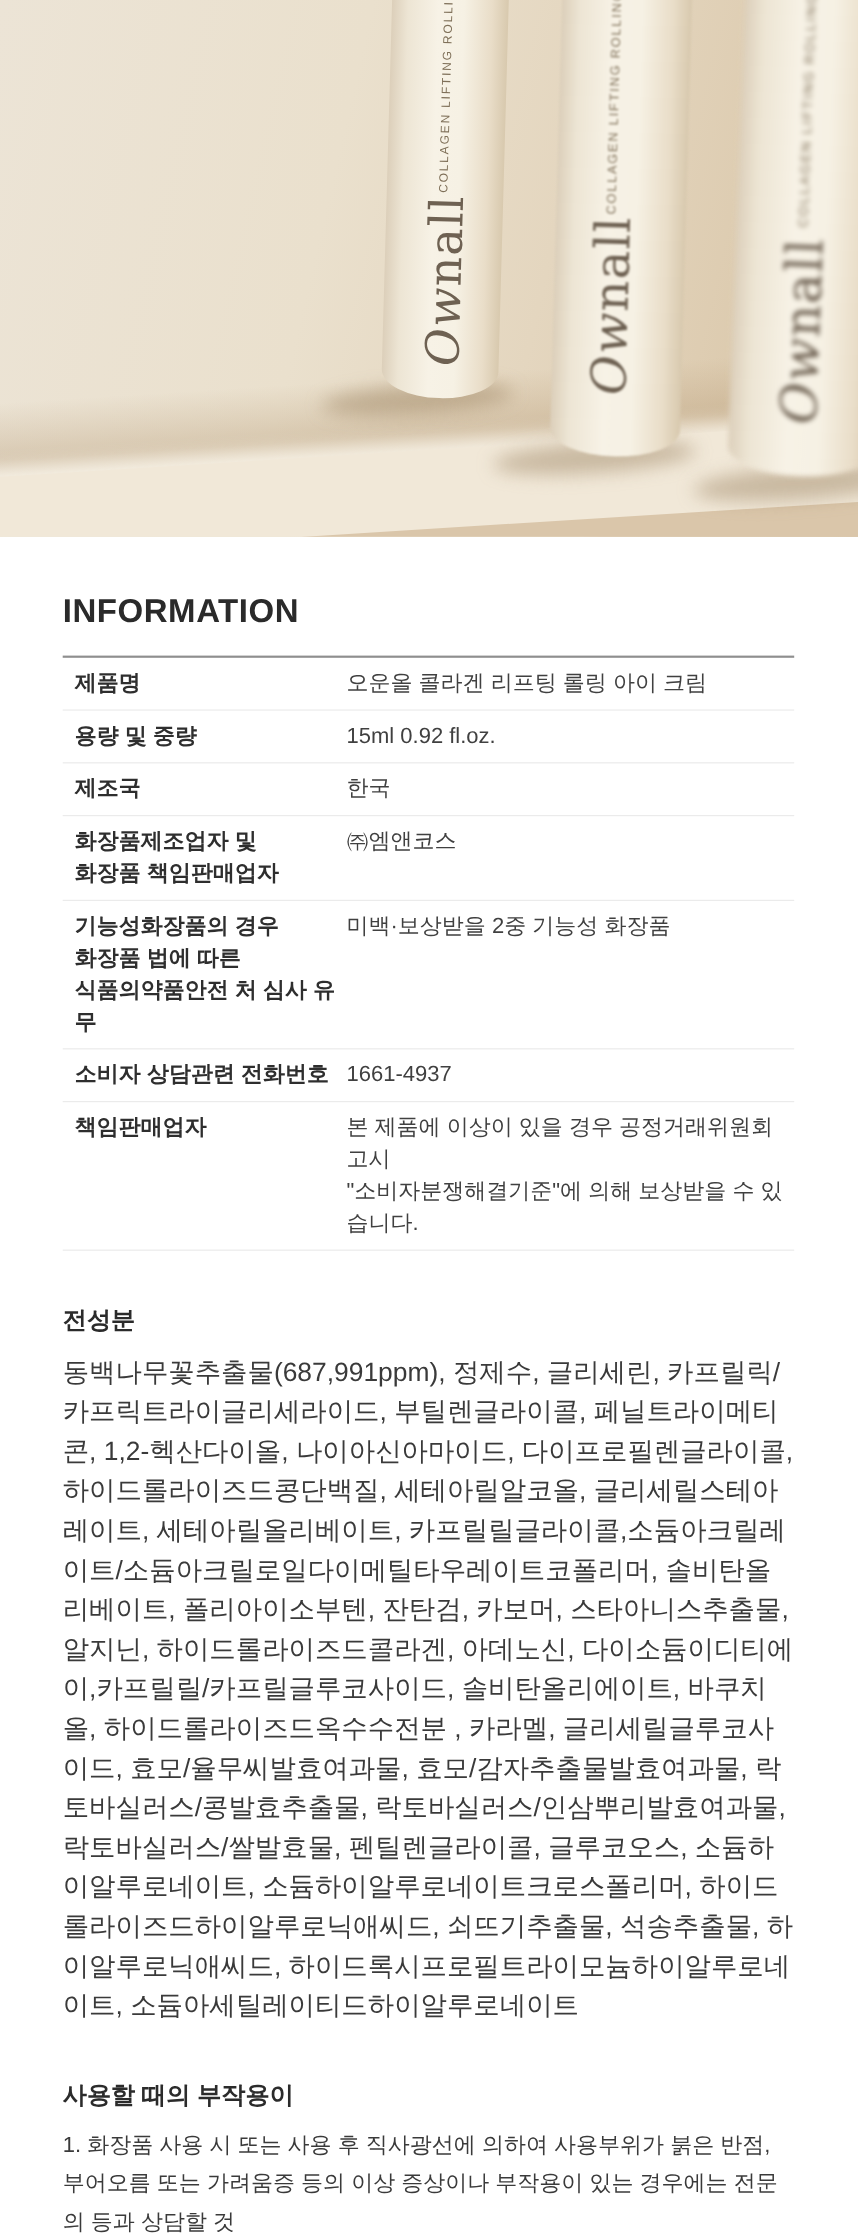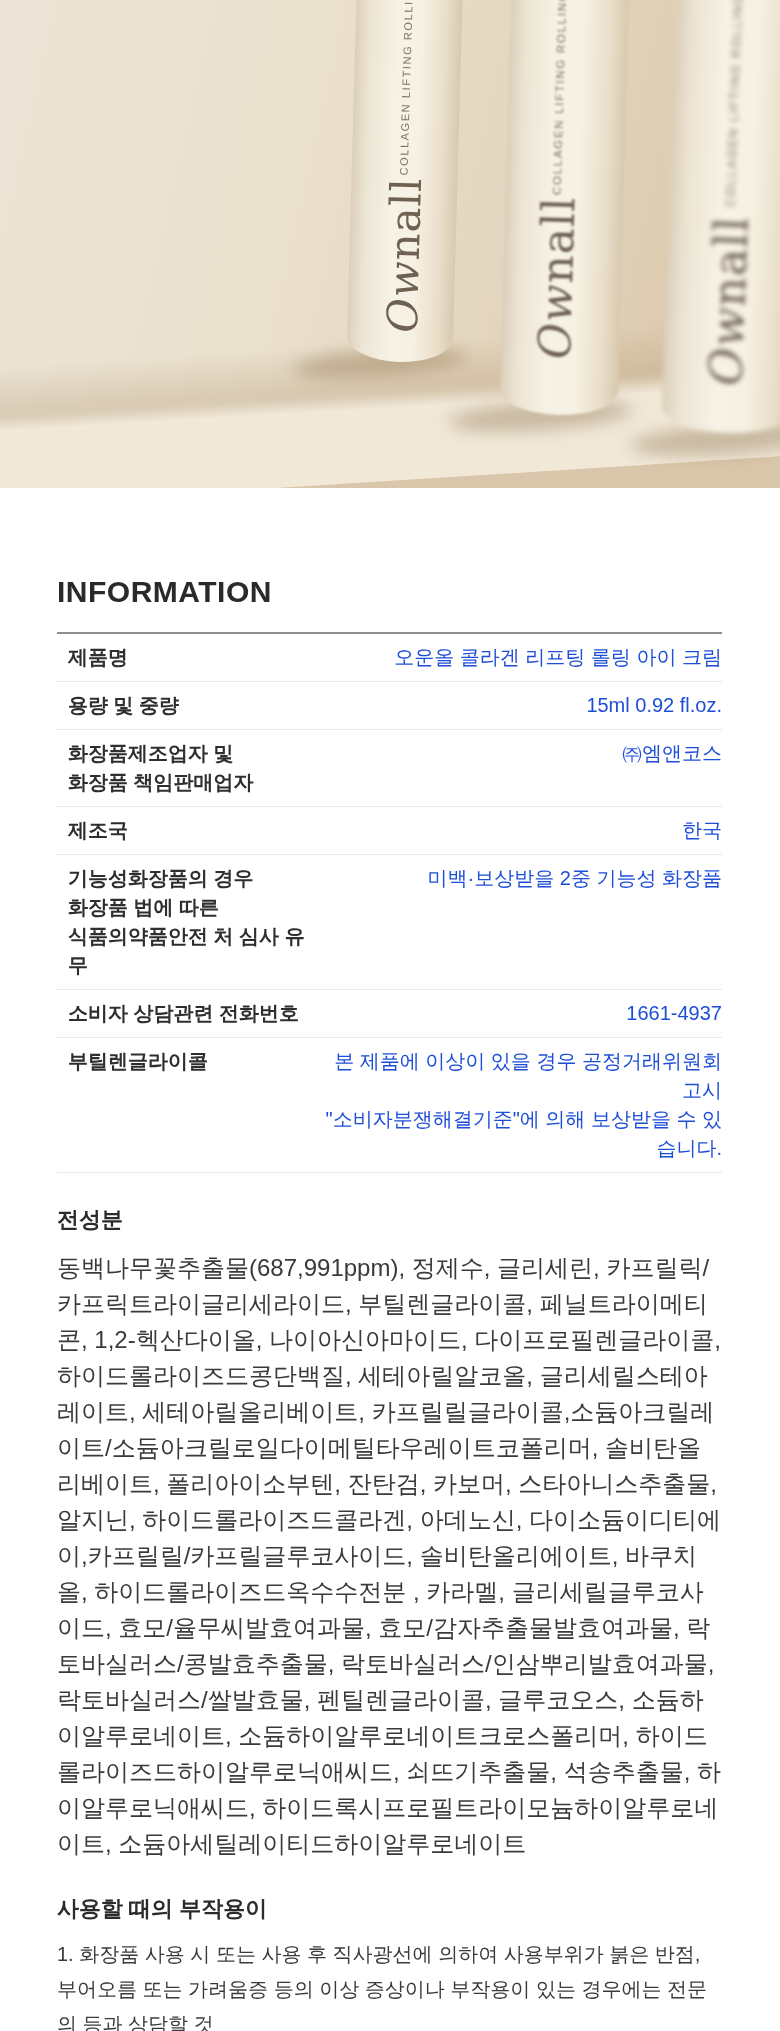--- a/index.html
+++ b/index.html
@@ -33,30 +33,30 @@
   .tube-brand .it { font-style:italic; }
   .t1-label { left:52px; top:118px; font-size:11px; letter-spacing:1.6px; transform:translate(-50%,-50%) rotate(-90deg); }
   .t1-brand { left:55px; top:295px; font-size:42px; transform:translate(-50%,-50%) rotate(-90deg); }
   .t2-label { left:51px; top:143px; font-size:11.5px; letter-spacing:1.7px; transform:translate(-50%,-50%) rotate(-90deg); }
   .t2-brand { left:53px; top:328px; font-size:44px; transform:translate(-50%,-50%) rotate(-90deg); }
   .t3-label { left:61px; top:150px; font-size:12px; letter-spacing:1.8px; transform:translate(-50%,-50%) rotate(-90deg); }
   .t3-brand { left:63px; top:351px; font-size:46px; transform:translate(-50%,-50%) rotate(-90deg); }
 
   
   .content { padding:0 58px 0 57px; }
-  .info-title { padding-top:87px; font-size:30px; line-height:34px; font-weight:600;
+  .info-title { padding-top:51px; font-size:30px; line-height:34px; font-weight:600;
                 letter-spacing:0.5px; color:#2a2a2a; }
   .divider-strong { border:none; border-top:2px solid #8f8f8f; margin:23px 0 0 0; }
 
   .info-row { display:flex; padding:9px 0; border-bottom:1px solid #e9e9e9; }
   .info-label { width:258px; padding-left:11px; font-size:20px; line-height:29px;
                 font-weight:700; color:#2e2e2e; }
-  .info-value { flex:1; font-size:20px; line-height:29px; color:#1d4ed8;text-align:right; }
+  .info-value { flex:1; font-size:20px; line-height:29px; color:#404040; }
 
-  .section-title { margin-top:32px; font-size:22px; line-height:30px; font-weight:700; color:#2b2b2b; }
+  .section-title { margin-top:48px; font-size:22px; line-height:30px; font-weight:700; color:#2b2b2b; }
   .ingredients-text { margin-top:15px; font-size:24px; line-height:36px; color:#3a3a3a;
                       word-break:break-all; }
   .precautions-list { margin-top:13px; }
   .precaution-item { margin:4px 0; font-size:20px; line-height:35px; color:#3a3a3a; }
 </style>
 </head>
 <body>
 
 <div class="page">
 
@@ -90,37 +90,37 @@
       <div id="info-table">
           <div class="info-row">
             <div class="info-label">제품명</div>
             <div class="info-value">오운올 콜라겐 리프팅 롤링 아이 크림</div>
           </div>
           <div class="info-row">
             <div class="info-label">용량 및 중량</div>
             <div class="info-value">15ml 0.92 fl.oz.</div>
           </div>
           <div class="info-row">
+            <div class="info-label">제조국</div>
+            <div class="info-value">한국</div>
+          </div>
+          <div class="info-row">
             <div class="info-label">화장품제조업자 및<br>화장품 책임판매업자</div>
             <div class="info-value">㈜엠앤코스</div>
-          </div>
-          <div class="info-row">
-            <div class="info-label">제조국</div>
-            <div class="info-value">한국</div>
           </div>
           <div class="info-row">
             <div class="info-label">기능성화장품의 경우<br>화장품 법에 따른<br>식품의약품안전 처 심사 유무</div>
             <div class="info-value">미백·보상받을 2중 기능성 화장품</div>
           </div>
           <div class="info-row">
             <div class="info-label">소비자 상담관련 전화번호</div>
             <div class="info-value">1661-4937</div>
           </div>
           <div class="info-row">
-            <div class="info-label">부틸렌글라이콜</div>
+            <div class="info-label">책임판매업자</div>
             <div class="info-value">본 제품에 이상이 있을 경우 공정거래위원회 고시<br>"소비자분쟁해결기준"에 의해 보상받을 수 있습니다.</div>
           </div>
         </div>
     </section>
 
     <section>
       <h2 class="section-title">전성분</h2>
       <p class="ingredients-text">동백나무꽃추출물(687,991ppm), 정제수, 글리세린, 카프릴릭/카프릭트라이글리세라이드, 부틸렌글라이콜, 페닐트라이메티콘, 1,2-헥산다이올, 나이아신아마이드, 다이프로필렌글라이콜, 하이드롤라이즈드콩단백질, 세테아릴알코올, 글리세릴스테아레이트, 세테아릴올리베이트, 카프릴릴글라이콜,소듐아크릴레이트/소듐아크릴로일다이메틸타우레이트코폴리머, 솔비탄올리베이트, 폴리아이소부텐, 잔탄검, 카보머, 스타아니스추출물, 알지닌, 하이드롤라이즈드콜라겐, 아데노신, 다이소듐이디티에이,카프릴릴/카프릴글루코사이드, 솔비탄올리에이트, 바쿠치올, 하이드롤라이즈드옥수수전분 , 카라멜, 글리세릴글루코사이드, 효모/율무씨발효여과물, 효모/감자추출물발효여과물, 락토바실러스/콩발효추출물, 락토바실러스/인삼뿌리발효여과물, 락토바실러스/쌀발효물, 펜틸렌글라이콜, 글루코오스, 소듐하이알루로네이트, 소듐하이알루로네이트크로스폴리머, 하이드롤라이즈드하이알루로닉애씨드, 쇠뜨기추출물, 석송추출물, 하이알루로닉애씨드, 하이드록시프로필트라이모늄하이알루로네이트, 소듐아세틸레이티드하이알루로네이트</p>
     </section>
 

